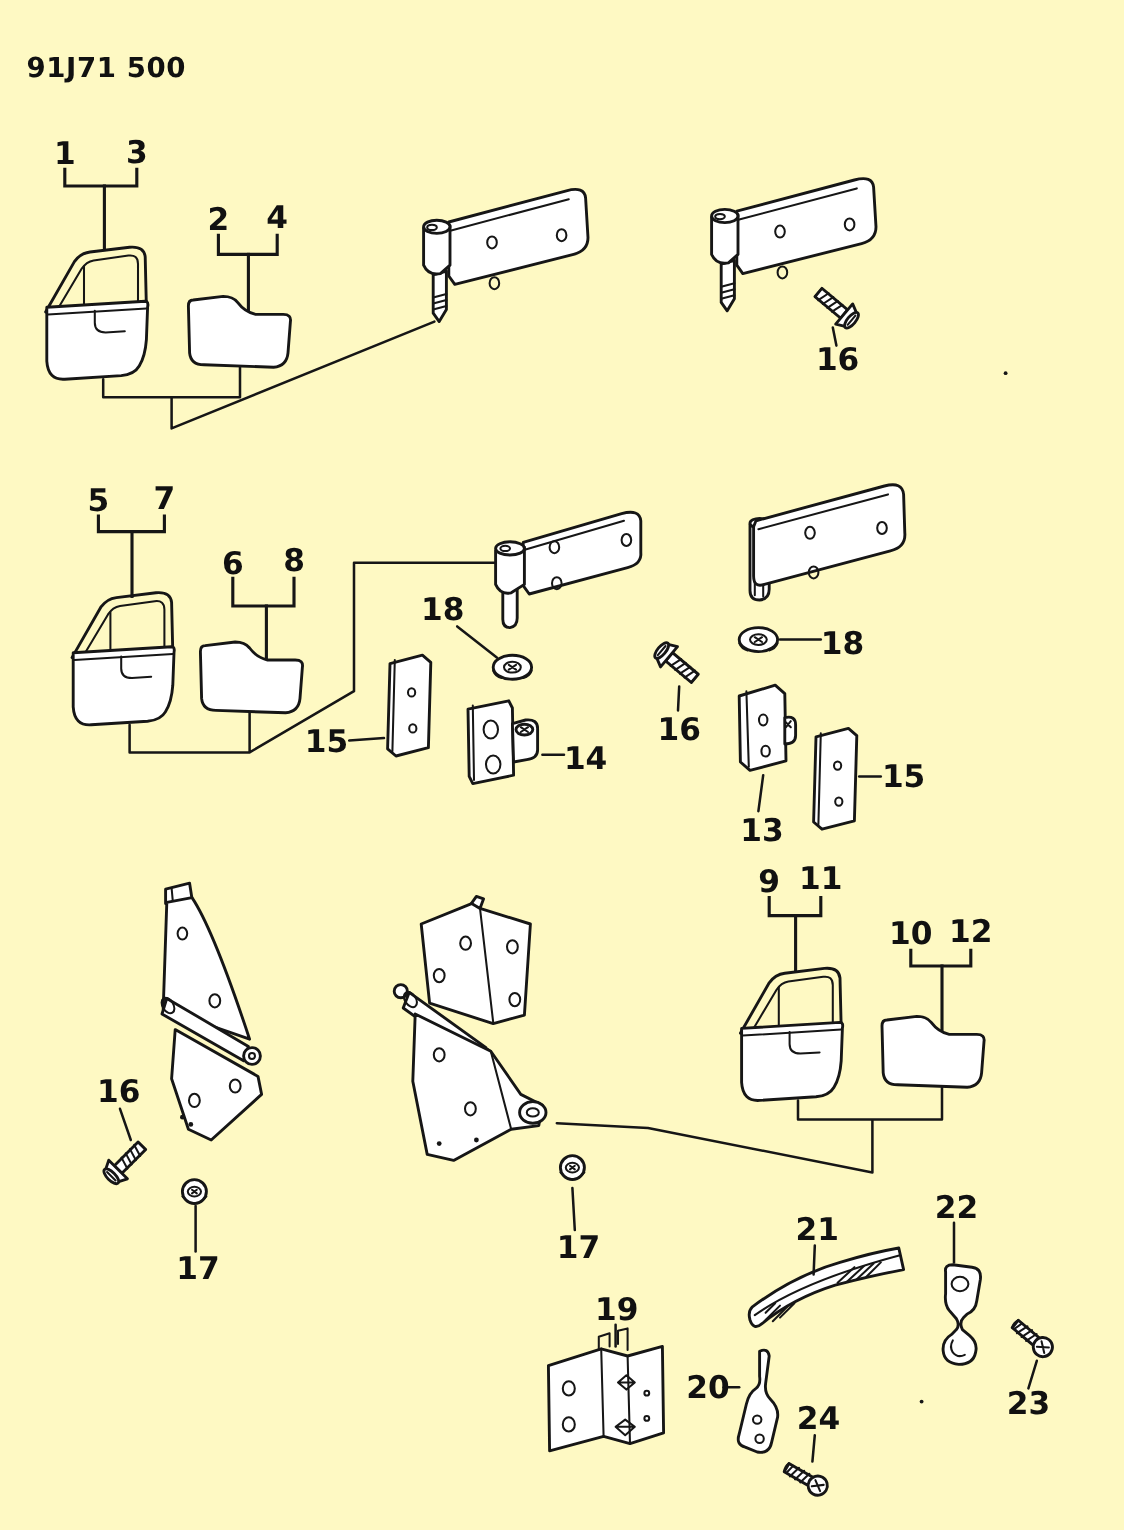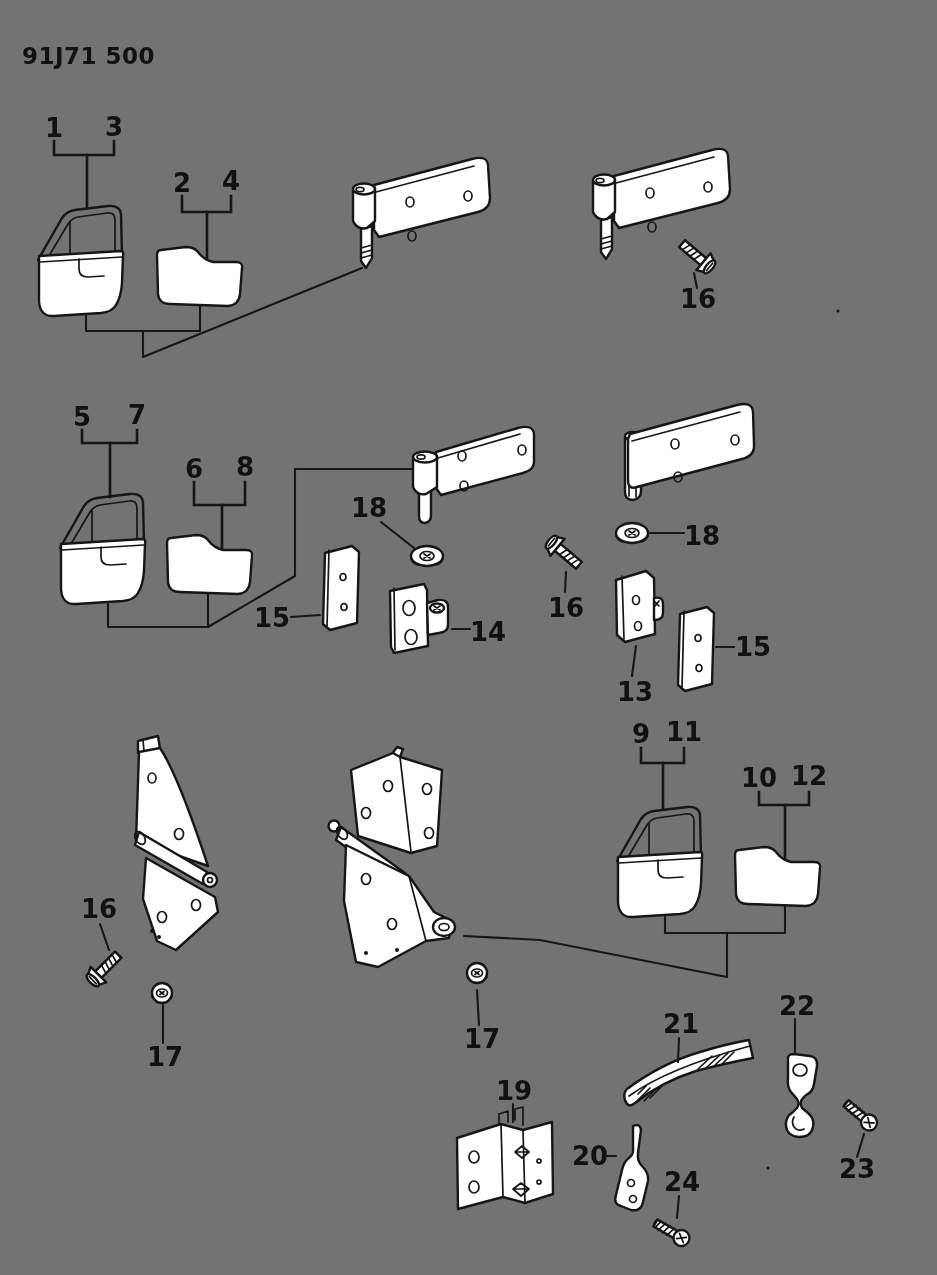--- a/index.html
+++ b/index.html
@@ -1,16 +1,16 @@
 <!DOCTYPE html>
 <html><head>
 <meta charset="utf-8">
 <style>
   html,body{margin:0;padding:0;background:#ffffff;}
-  .page{position:relative;width:937px;height:1275px;background:#737373;overflow:hidden;
+  .page{position:relative;width:937px;height:1275px;background:#fef9c3;overflow:hidden;
         font-family:"DejaVu Sans", sans-serif;}
   svg{display:block;}
   .ink{stroke:#161616;fill:none;stroke-width:2.4;stroke-linecap:round;stroke-linejoin:round;}
   .fillw{fill:#ffffff;}
   .thin{stroke-width:1.7;}
   .leader{stroke:#161616;fill:none;stroke-width:2.1;stroke-linecap:round;stroke-linejoin:round;}
   .bracket{stroke:#161616;fill:none;stroke-width:2.6;stroke-linecap:square;stroke-linejoin:miter;}
   .callout{font-family:"DejaVu Sans", sans-serif;font-weight:700;font-size:26px;fill:#111;}
   .title-text{font-family:"DejaVu Sans", sans-serif;font-weight:700;font-size:23px;fill:#111;letter-spacing:0.5px;}
   .speck{fill:#161616;stroke:none;}

